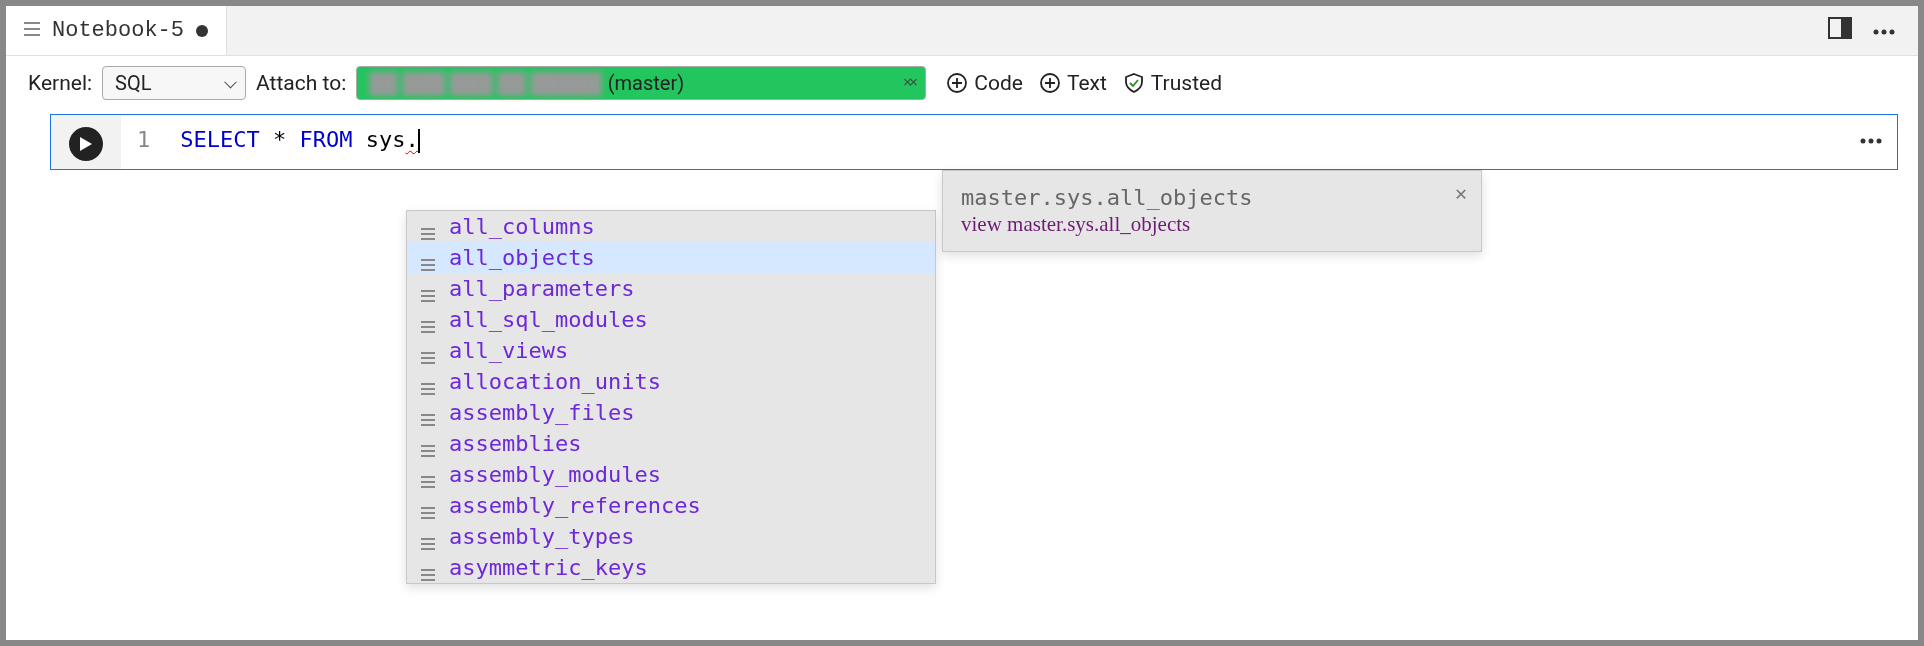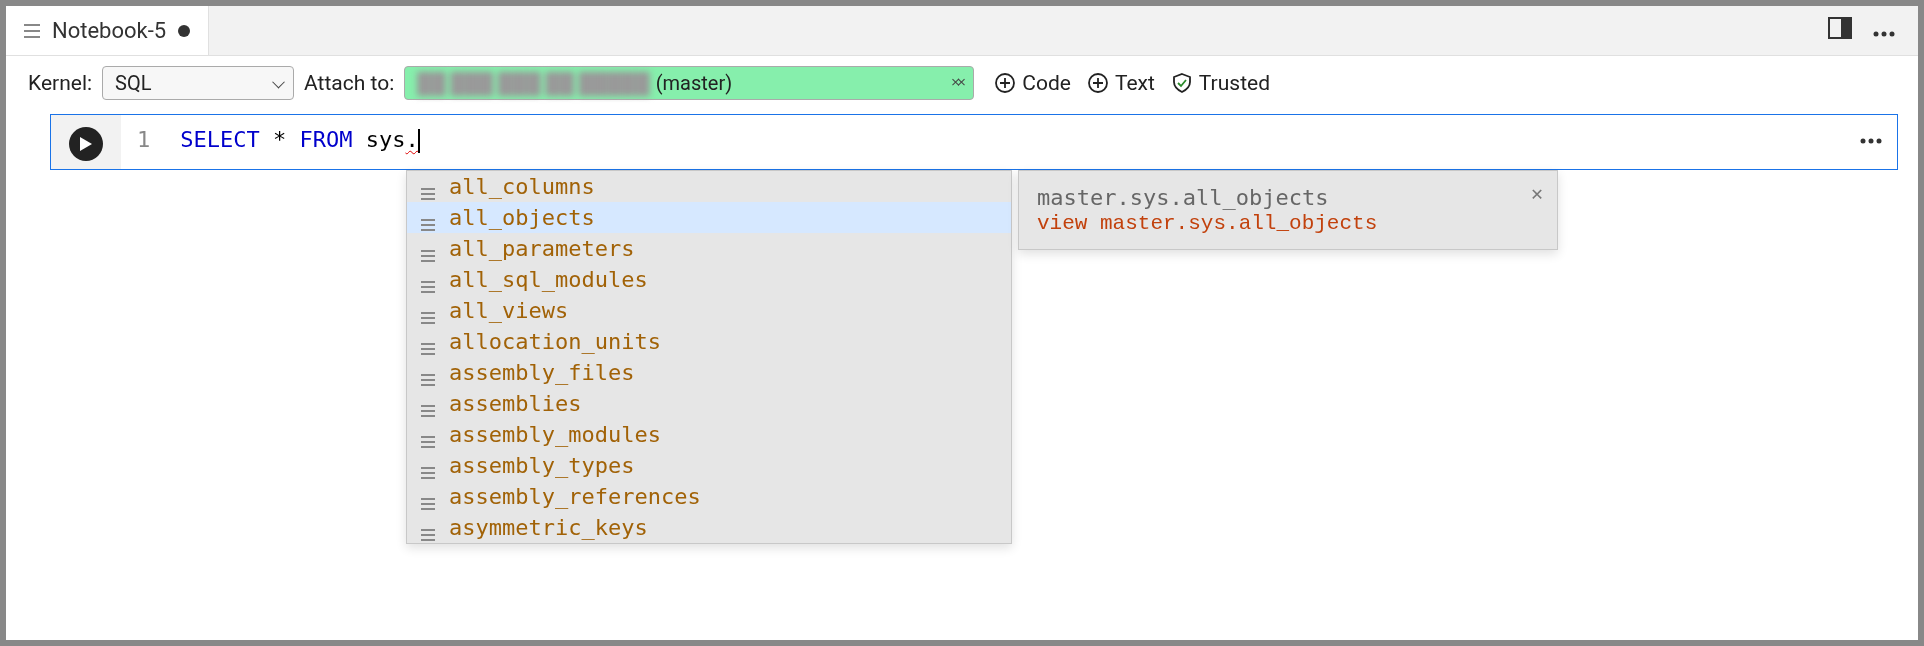--- a/index.html
+++ b/index.html
@@ -17,20 +17,21 @@
     height: 100%;
     display: flex;
     flex-direction: column;
   }
   .tab-bar {
     background: #f2f2f2;
     display: flex;
     align-items: center;
     height: 50px;
     border-bottom: 1px solid #e0e0e0;
+    font-family: Liberation Mono, monospace;
   }
   .tab {
     background: #fff;
     display: flex;
     align-items: center;
     gap: 12px;
     padding: 0 18px;
     height: 100%;
     border-right: 1px solid #e0e0e0;
     color: #333;
@@ -59,22 +60,22 @@
   .sel {
     border: 1px solid #aaa;
     border-radius: 4px;
     background: #f7f7f7;
     padding: 4px 30px 4px 12px;
     font-size: 20px;
     position: relative;
     display: inline-flex;
     align-items: center;
   }
-  .sel.kernel { width: 192px; }
-  .sel.attach { width: 570px; background: #86efac; }
+  .sel.kernel { width: 144px; }
+  .sel.attach { width: 570px; background: #22c55e; }
   .sel::after {
     content: "";
     position: absolute;
     right: 10px;
     top: 50%;
     width: 8px; height: 8px;
     transform: translateY(-60%) rotate(45deg);
     border-right: 1.5px solid #444;
     border-bottom: 1.5px solid #444;
   }
@@ -167,27 +168,28 @@
     color: #333;
   }
   .popup-area {
     position: absolute;
     left: 400px;
     top: 56px;
     display: flex;
     align-items: flex-start;
   }
   .ac-list {
-    width: 606px;
+    width: 530px;
     background: #e6e6e6;
     border: 1px solid #c8c8c8;
     font-family: "Menlo","Consolas",monospace;
     font-size: 22px;
-    color: #a16207;
+    color: #6d28d9;
     box-shadow: 0 4px 10px rgba(0,0,0,0.12);
+    margin-top: 40px;
   }
   .ac-item {
     display: flex;
     align-items: center;
     gap: 14px;
     padding: 3px 14px;
   }
   .ac-item.sel-item { background: #d6e8ff; }
   .ac-icon {
     width: 14px; height: 14px;
@@ -200,21 +202,21 @@
     border: 1px solid #c8c8c8;
     padding: 14px 18px;
     font-family: "Menlo","Consolas",monospace;
     font-size: 22px;
     color: #444;
     margin-left: 6px;
     position: relative;
     box-shadow: 0 4px 10px rgba(0,0,0,0.12);
   }
   .doc-pop .doc-title { color: #666; margin-bottom: 2px; }
-  .doc-pop .doc-body { color: #c2410c; font-family: Liberation Mono, monospace; font-size: 21px; }
+  .doc-pop .doc-body { color: #701a75; font-family: Liberation Serif, serif; font-size: 21px; }
   .doc-close {
     position: absolute;
     right: 14px; top: 10px;
     color: #777;
     font-size: 20px;
     cursor: pointer;
   }
   svg.lines-ic { width: 16px; height: 14px; }
 </style>
 </head>
@@ -364,27 +366,27 @@
           <div class="ac-item">
             <span class="ac-icon"><svg viewBox="0 0 14 12" width="14" height="12">
                 <path d="M0 1h14M0 6h14M0 11h14" stroke="#888" stroke-width="1.8"></path>
               </svg></span>
             <span>assembly_modules</span>
           </div>
           <div class="ac-item">
             <span class="ac-icon"><svg viewBox="0 0 14 12" width="14" height="12">
                 <path d="M0 1h14M0 6h14M0 11h14" stroke="#888" stroke-width="1.8"></path>
               </svg></span>
+            <span>assembly_references</span>
+          </div>
+          <div class="ac-item">
+            <span class="ac-icon"><svg viewBox="0 0 14 12" width="14" height="12">
+                <path d="M0 1h14M0 6h14M0 11h14" stroke="#888" stroke-width="1.8"></path>
+              </svg></span>
             <span>assembly_types</span>
-          </div>
-          <div class="ac-item">
-            <span class="ac-icon"><svg viewBox="0 0 14 12" width="14" height="12">
-                <path d="M0 1h14M0 6h14M0 11h14" stroke="#888" stroke-width="1.8"></path>
-              </svg></span>
-            <span>assembly_references</span>
           </div>
           <div class="ac-item">
             <span class="ac-icon"><svg viewBox="0 0 14 12" width="14" height="12">
                 <path d="M0 1h14M0 6h14M0 11h14" stroke="#888" stroke-width="1.8"></path>
               </svg></span>
             <span>asymmetric_keys</span>
           </div>
         </div>
       <div class="doc-pop">
         <span class="doc-close">✕</span>

